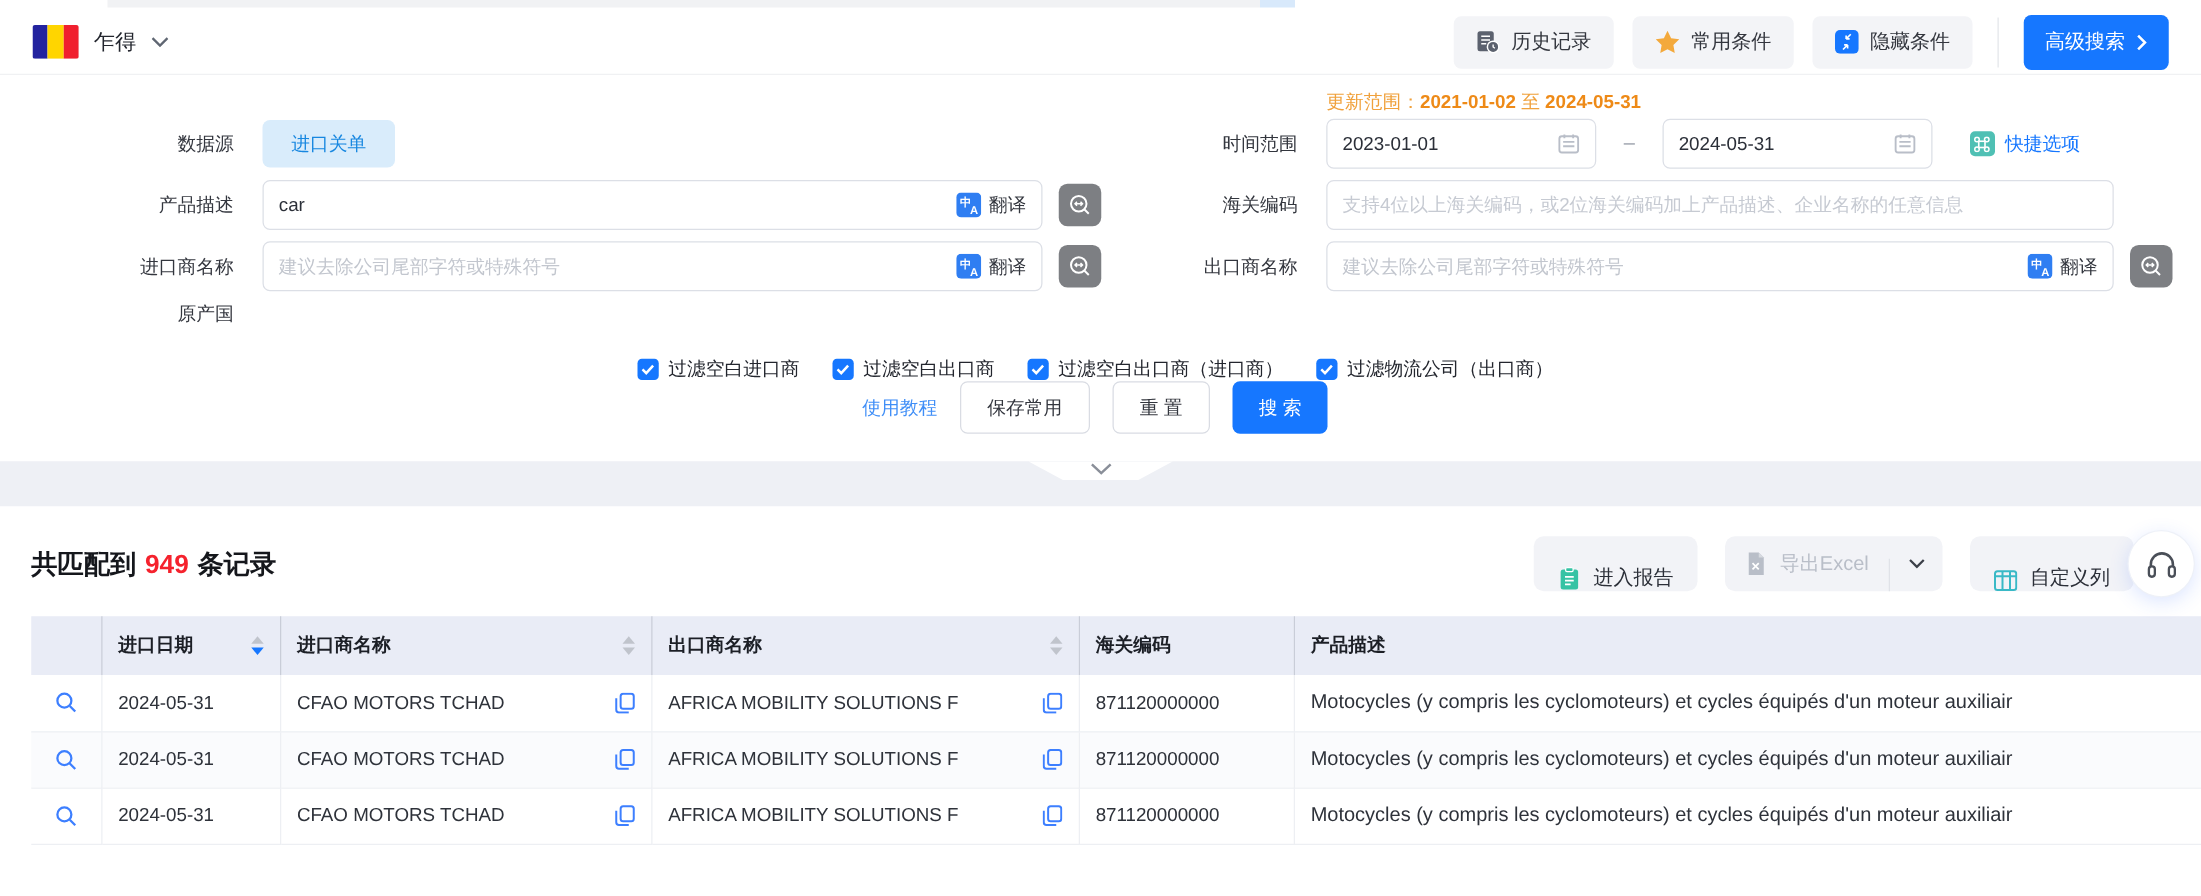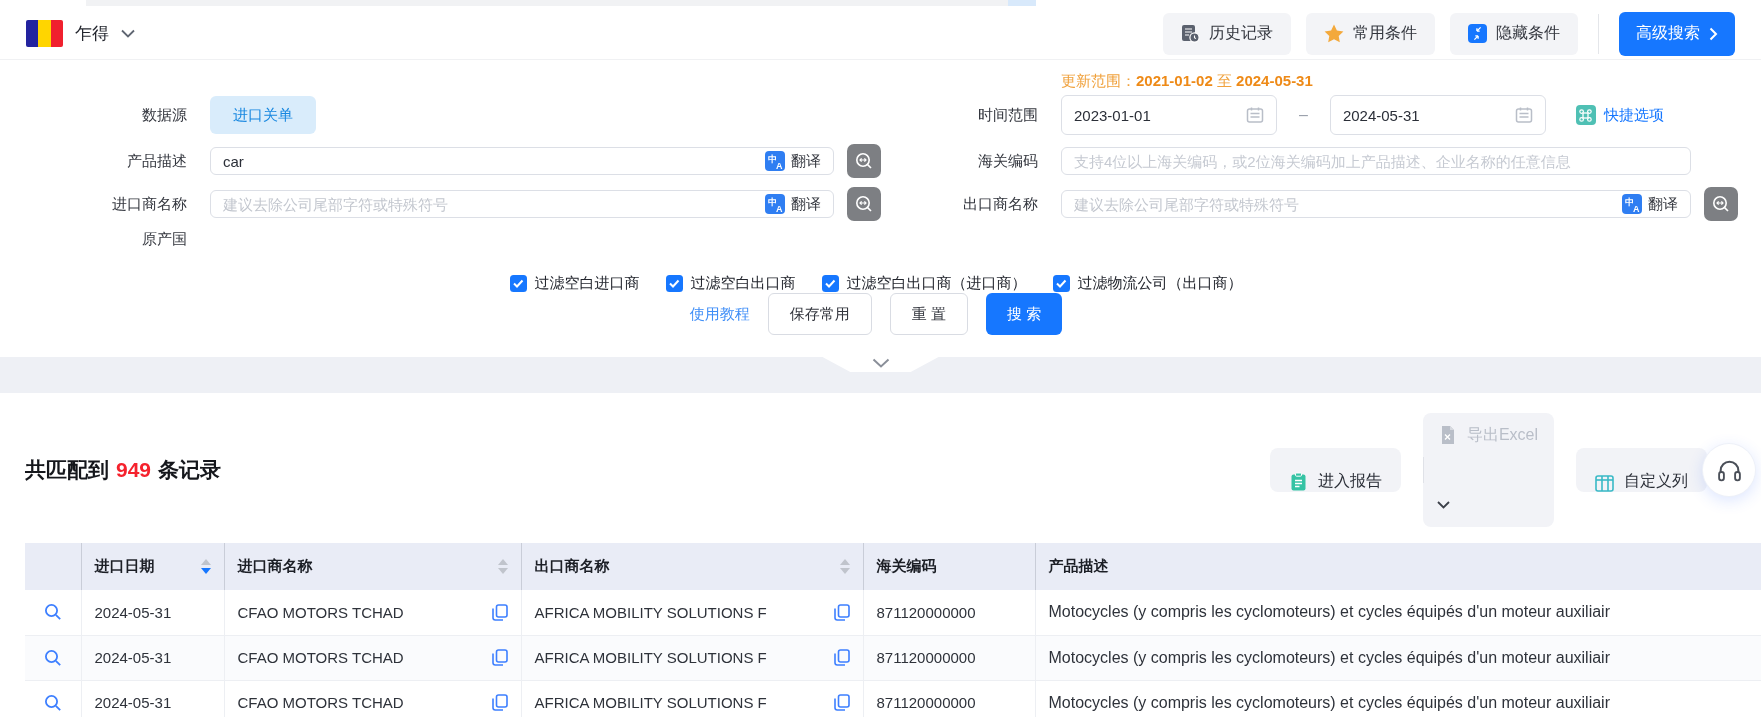--- a/index.html
+++ b/index.html
@@ -30,21 +30,21 @@
   .frow { display:grid; grid-template-columns:200px 691px 160px 710px; align-items:center; margin-bottom:9px; }
   .flabel { text-align:right; padding-right:13px; font-size:15px; color:#33363e; white-space:nowrap; }
   .fcell { display:flex; align-items:center; gap:13px; padding-left:10px; }
   .update-row { margin:2px 0 4px; }
   .update-note { padding-left:10px; font-size:15px; color:#f0a13c; }
   .update-note b { color:#ee8a17; font-weight:700; }
 
   .chip { height:38px; padding:0 23px; background:#d9ecfb; color:#1787e0; font-size:15px;
           border-radius:6px; display:inline-flex; align-items:center; cursor:pointer; }
 
-  .input-wrap { flex:0 0 624px; height:28px; border:1px solid #dcdfe6; border-radius:6px;
+  .input-wrap { flex:0 0 624px; height:40px; border:1px solid #dcdfe6; border-radius:6px;
                 display:flex; align-items:center; background:#fff; }
   .input-wrap input { flex:1; min-width:0; border:none; outline:none; font-size:15px; padding:0 12px;
                       color:#2b2f38; font-family:inherit; background:transparent; }
   input::placeholder { color:#c2c6ce; }
   .wide input::placeholder { color:#c6cad2; }
   .translate { display:flex; align-items:center; gap:6px; padding:0 12px; font-size:15px; color:#33363e; cursor:pointer; }
   .excl-btn { width:34px; height:34px; background:#7d7f83; border-radius:7px; border:none;
               display:flex; align-items:center; justify-content:center; cursor:pointer; flex:0 0 auto; }
   .select-wrap { flex:0 0 624px; height:40px; border:1px solid #dcdfe6; border-radius:6px;
                  display:flex; align-items:center; justify-content:space-between; padding:0 14px 0 12px; cursor:pointer; }
@@ -77,21 +77,21 @@
                   background:#fff; clip-path:polygon(0 0,100% 0,76% 100%,24% 100%); cursor:pointer; }
   .collapse-chevron { position:absolute; left:50%; top:1px; transform:translateX(-50%); }
 
   
   .results-head { display:flex; align-items:center; justify-content:space-between; padding:20px 6px 16px 25px; }
   .res-title { font-size:21px; font-weight:700; color:#15171c; }
   .res-count { color:#f5222d; margin:0 7px; }
   .toolbar { display:flex; align-items:center; }
   .tool-btn { height:44px; background:#f2f3f7; border:none; border-radius:8px; padding:0 19px; font-size:16px;
               display:inline-flex; align-items:flex-end; gap:10px; color:#2b2f38; margin-left:22px; cursor:pointer; font-family:inherit; }
-  .split { display:inline-flex; background:#f2f3f7; border-radius:8px; align-items:flex-start; margin-left:22px;flex-direction:column; }
+  .split { display:inline-flex; background:#f2f3f7; border-radius:8px; align-items:flex-end; margin-left:22px; }
   .split .main { padding:0 16px; height:44px; display:flex; align-items:center; gap:10px; font-size:16px; color:#b9bec8; cursor:default; }
   .split .sep { width:1px; height:26px; background:#e0e2e8; }
   .split .chev { width:42px; height:44px; display:flex; align-items:center; justify-content:center; cursor:pointer; }
   .headset-btn { width:52px; height:52px; border-radius:50%; background:#fff; border:none; margin-left:-4px;
                  box-shadow:0 0 0 1px #eef1f8, 0 4px 16px rgba(47,102,255,.18);
                  display:flex; align-items:center; justify-content:center; cursor:pointer; position:relative; z-index:2; }
 
   
   table { margin-left:25px; width:1736px; border-collapse:collapse; table-layout:fixed; }
   th { background:#e9ecf6; height:47px; font-weight:700; color:#1c1f26; font-size:15px;

